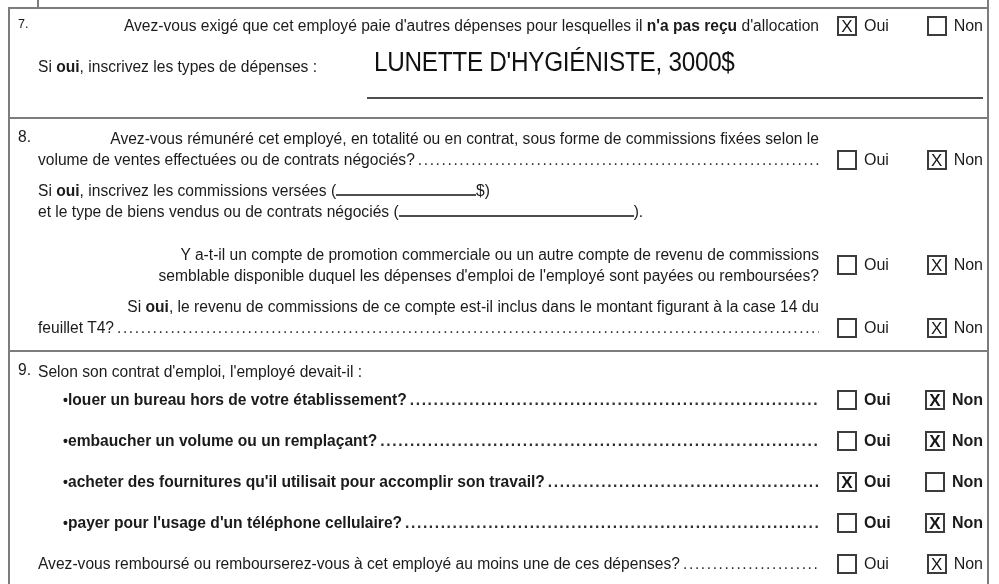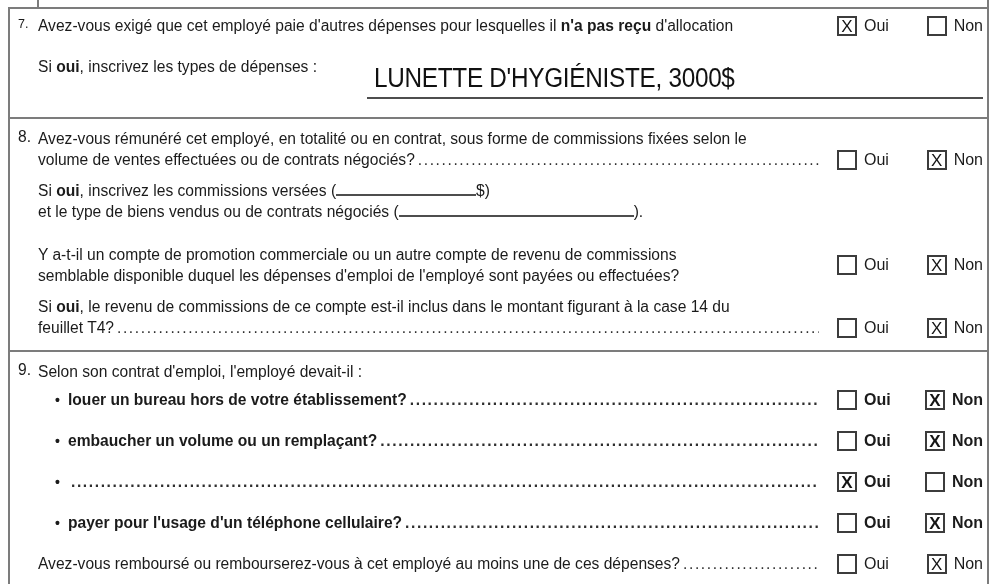--- a/index.html
+++ b/index.html
@@ -25,36 +25,36 @@
   .qnum { flex:none; width:20px; }
   .qnum.small { font-size:12.5px; padding-top:2px; }
   .qbody { flex:1; min-width:0; }
 
   .line { line-height:21px; white-space:nowrap; }
   .flexline { display:flex; align-items:baseline; min-width:0; }
   .flexline > .txt { white-space:nowrap; }
 
   .qrow { display:flex; align-items:flex-end; }
   .qrow.vcenter { align-items:center; }
-  .qtext { flex:1; min-width:0; }
+  .qtext { flex:1; min-width:0;text-align:right; }
 
   .leader { flex:1 1 0; min-width:0; overflow:hidden; white-space:nowrap; margin-left:3px; height:21px; line-height:21px; color:#2e2e2e; }
   .leader::after { content:"....................................................................................................................................................................................................."; letter-spacing:1.6px; }
 
   .cbgroup { flex:none; width:146px; margin-left:18px; display:flex; justify-content:space-between; align-items:center; margin-bottom:0px; }
   .cbpair { display:flex; align-items:center; }
   .cb { width:20px; height:20px; border:2px solid #3c3c3c; display:flex; align-items:center; justify-content:center; font-size:17px; line-height:1; color:#141414; background:#fff; cursor:pointer; }
   .cblabel { margin-left:7px; font-size:16px; }
 
   b { font-weight:bold; }
 
   
   .si7 { display:flex; margin-top:15px; }
   .si7 .lbl { flex:none; padding-top:7px; white-space:nowrap; }
-  .fillarea { flex:1; margin-left:50px; border-bottom:2px solid #4e4e4e; height:48px; display:flex; align-items:flex-end; padding:0 0 3px 7px; }
+  .fillarea { flex:1; margin-left:50px; border-bottom:2px solid #4e4e4e; height:48px; display:flex; align-items:flex-end; padding:0 0 19px 7px; }
   .fillvalue { font-size:27px; letter-spacing:-0.3px; white-space:nowrap; transform:scaleX(0.9); transform-origin:0 100%; color:#111; }
 
   
   .blank { display:inline-block; border-bottom:2px solid #4e4e4e; height:15px; vertical-align:baseline; }
   .blank.w1 { width:140px; }
   .blank.w2 { width:235px; }
   .si8 { margin-top:10px; }
   .q2row { margin-top:22px; }
   .q3row { margin-top:10px; }
 
@@ -133,21 +133,21 @@
         </div>
 
         <div class="si8">
           <div class="line"><span>Si </span><b>oui</b><span>, inscrivez les commissions versées (</span><span class="blank w1"></span><span>$)</span></div>
           <div class="line"><span>et le type de biens vendus ou de contrats négociés (</span><span class="blank w2"></span><span>).</span></div>
         </div>
 
         <div class="qrow vcenter q2row">
           <div class="qtext">
             <div class="line">Y a-t-il un compte de promotion commerciale ou un autre compte de revenu de commissions</div>
-            <div class="line">semblable disponible duquel les dépenses d'emploi de l'employé sont payées ou effectuées?</div>
+            <div class="line">semblable disponible duquel les dépenses d'emploi de l'employé sont payées ou remboursées?</div>
           </div>
           <div class="cbgroup">
             <span class="cbpair">
               <span class="cb"></span>
               <span class="cblabel">Oui</span>
             </span>
             <span class="cbpair">
               <span class="cb">X</span>
               <span class="cblabel">Non</span>
             </span>
@@ -216,20 +216,21 @@
               <span class="cbpair">
                 <span class="cb">X</span>
                 <span class="cblabel">Non</span>
               </span>
             </div>
           </div>
 
           <div class="qrow brow">
             <div class="qtext flexline">
               <span class="bullet"></span>
+              <span class="txt">acheter des fournitures qu'il utilisait pour accomplir son travail?</span>
               <span class="leader"></span>
             </div>
             <div class="cbgroup">
               <span class="cbpair">
                 <span class="cb">X</span>
                 <span class="cblabel">Oui</span>
               </span>
               <span class="cbpair">
                 <span class="cb"></span>
                 <span class="cblabel">Non</span>

